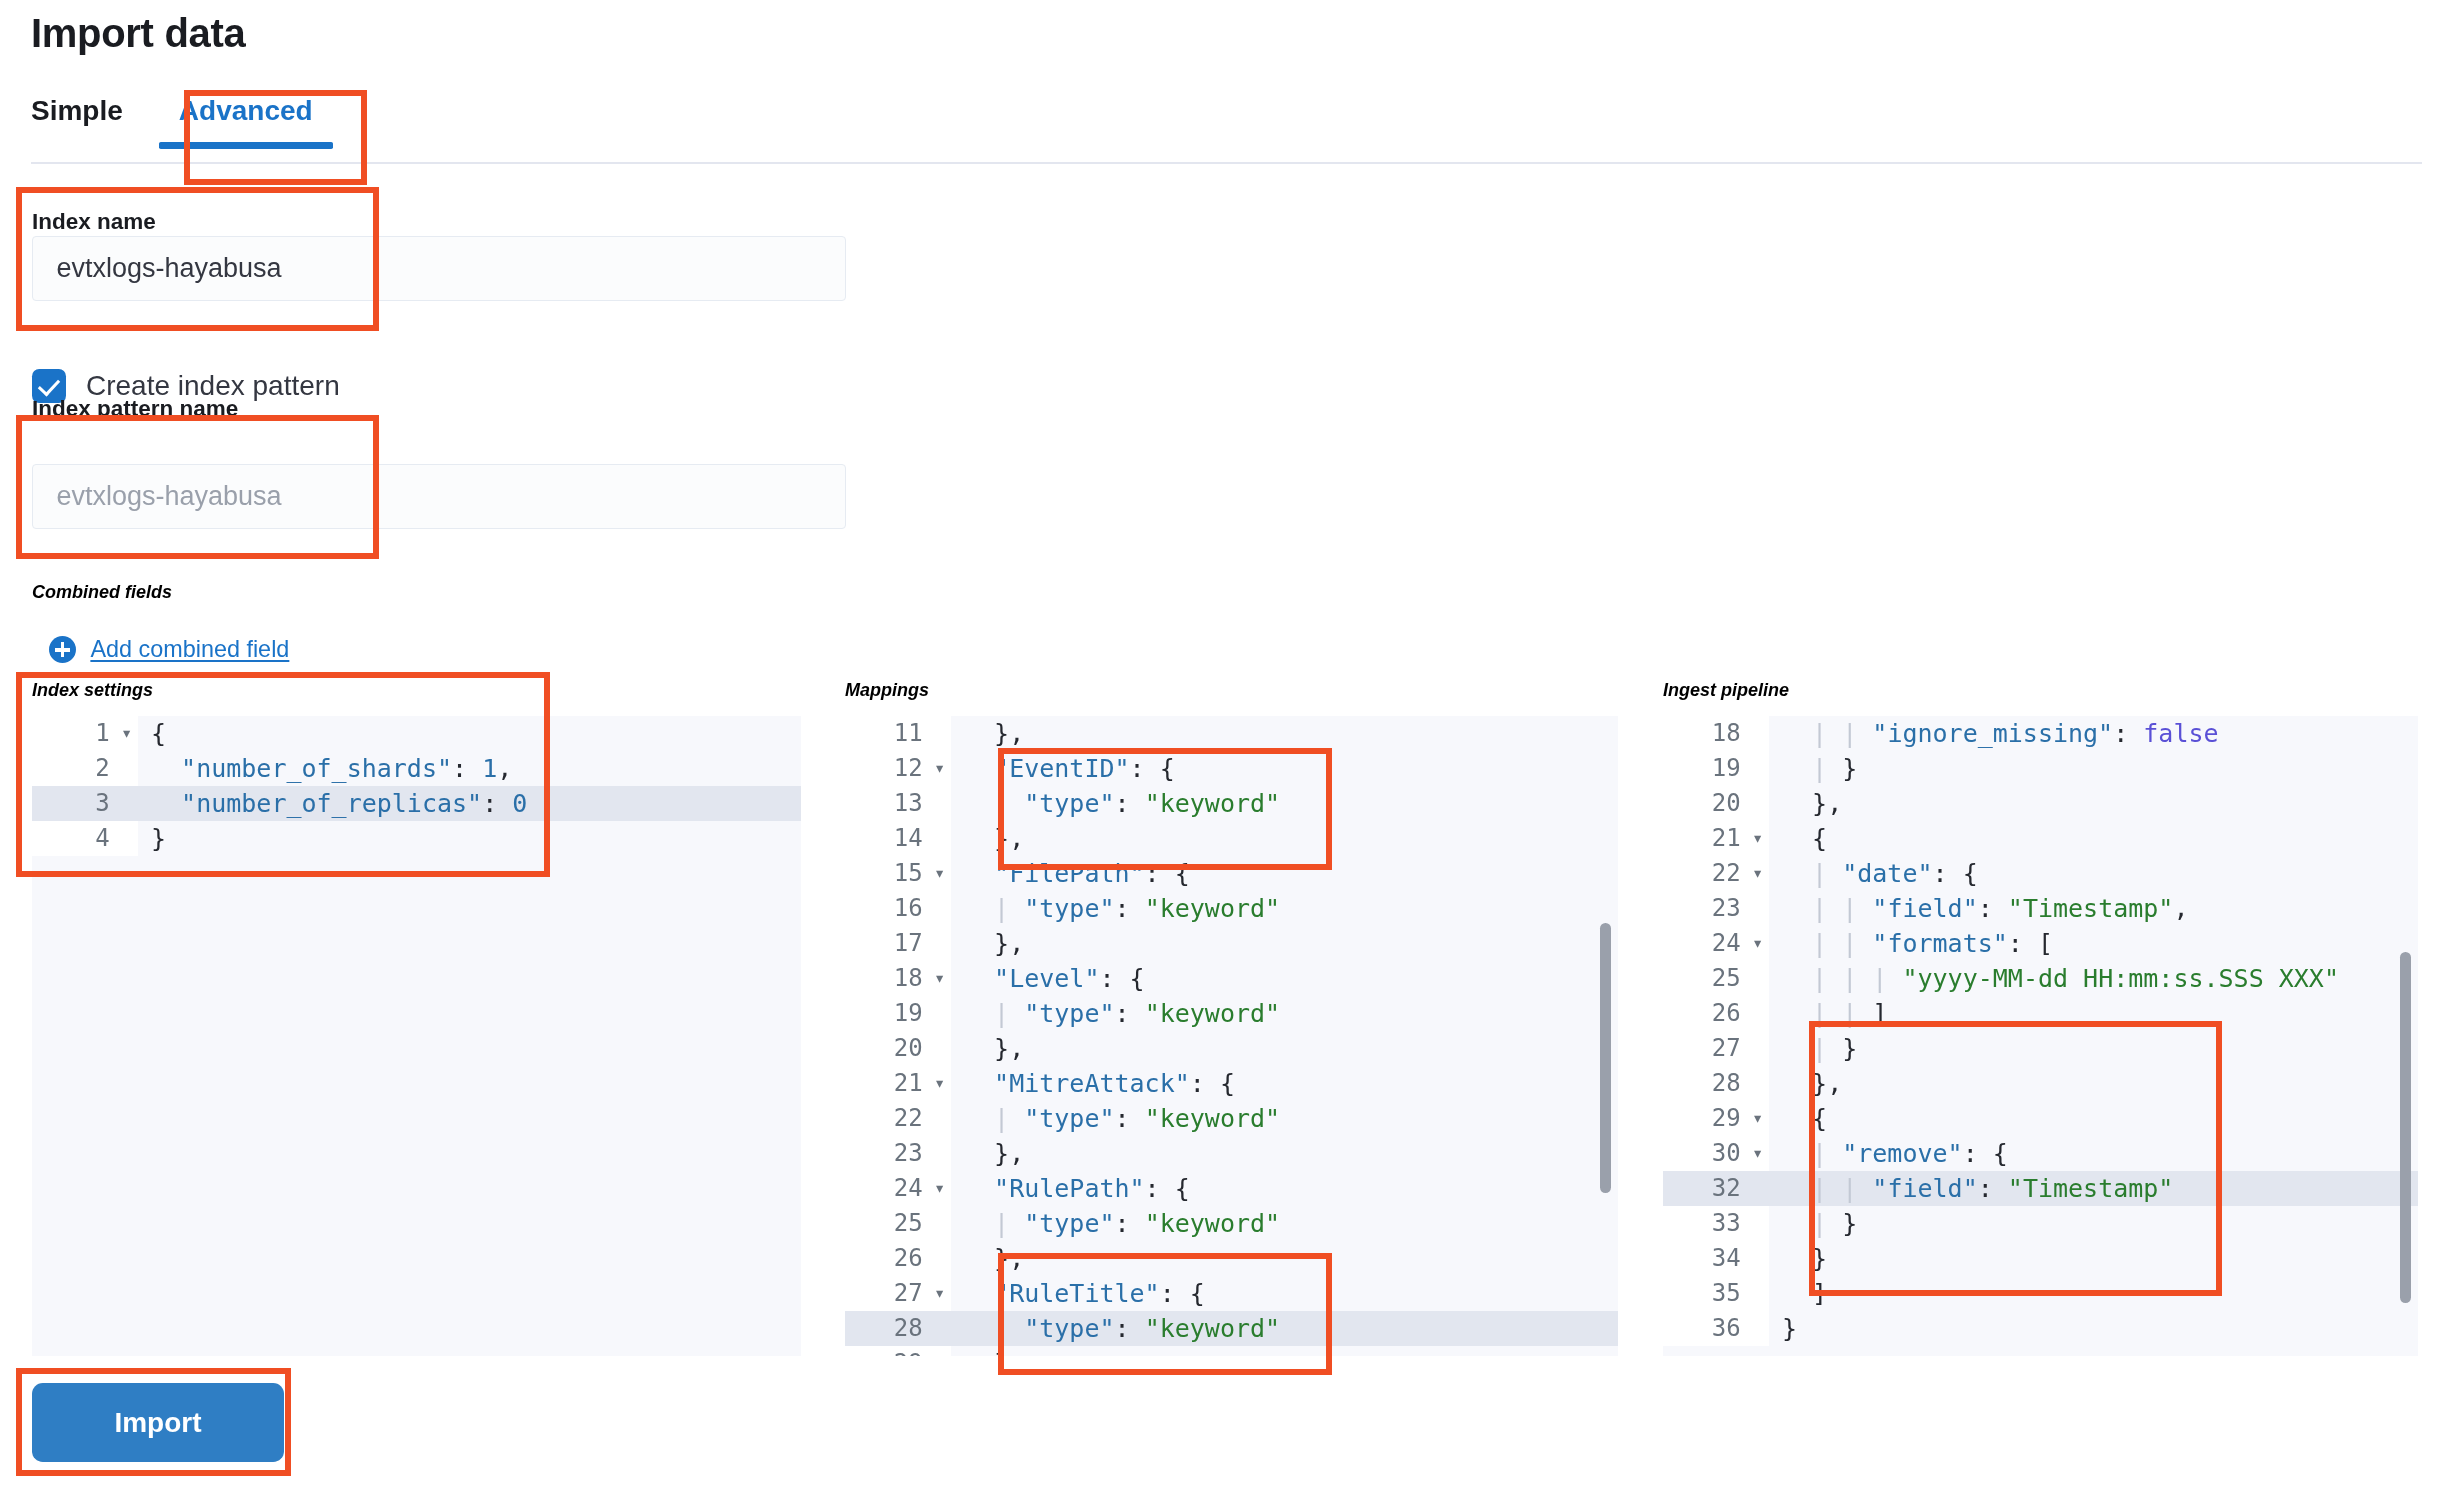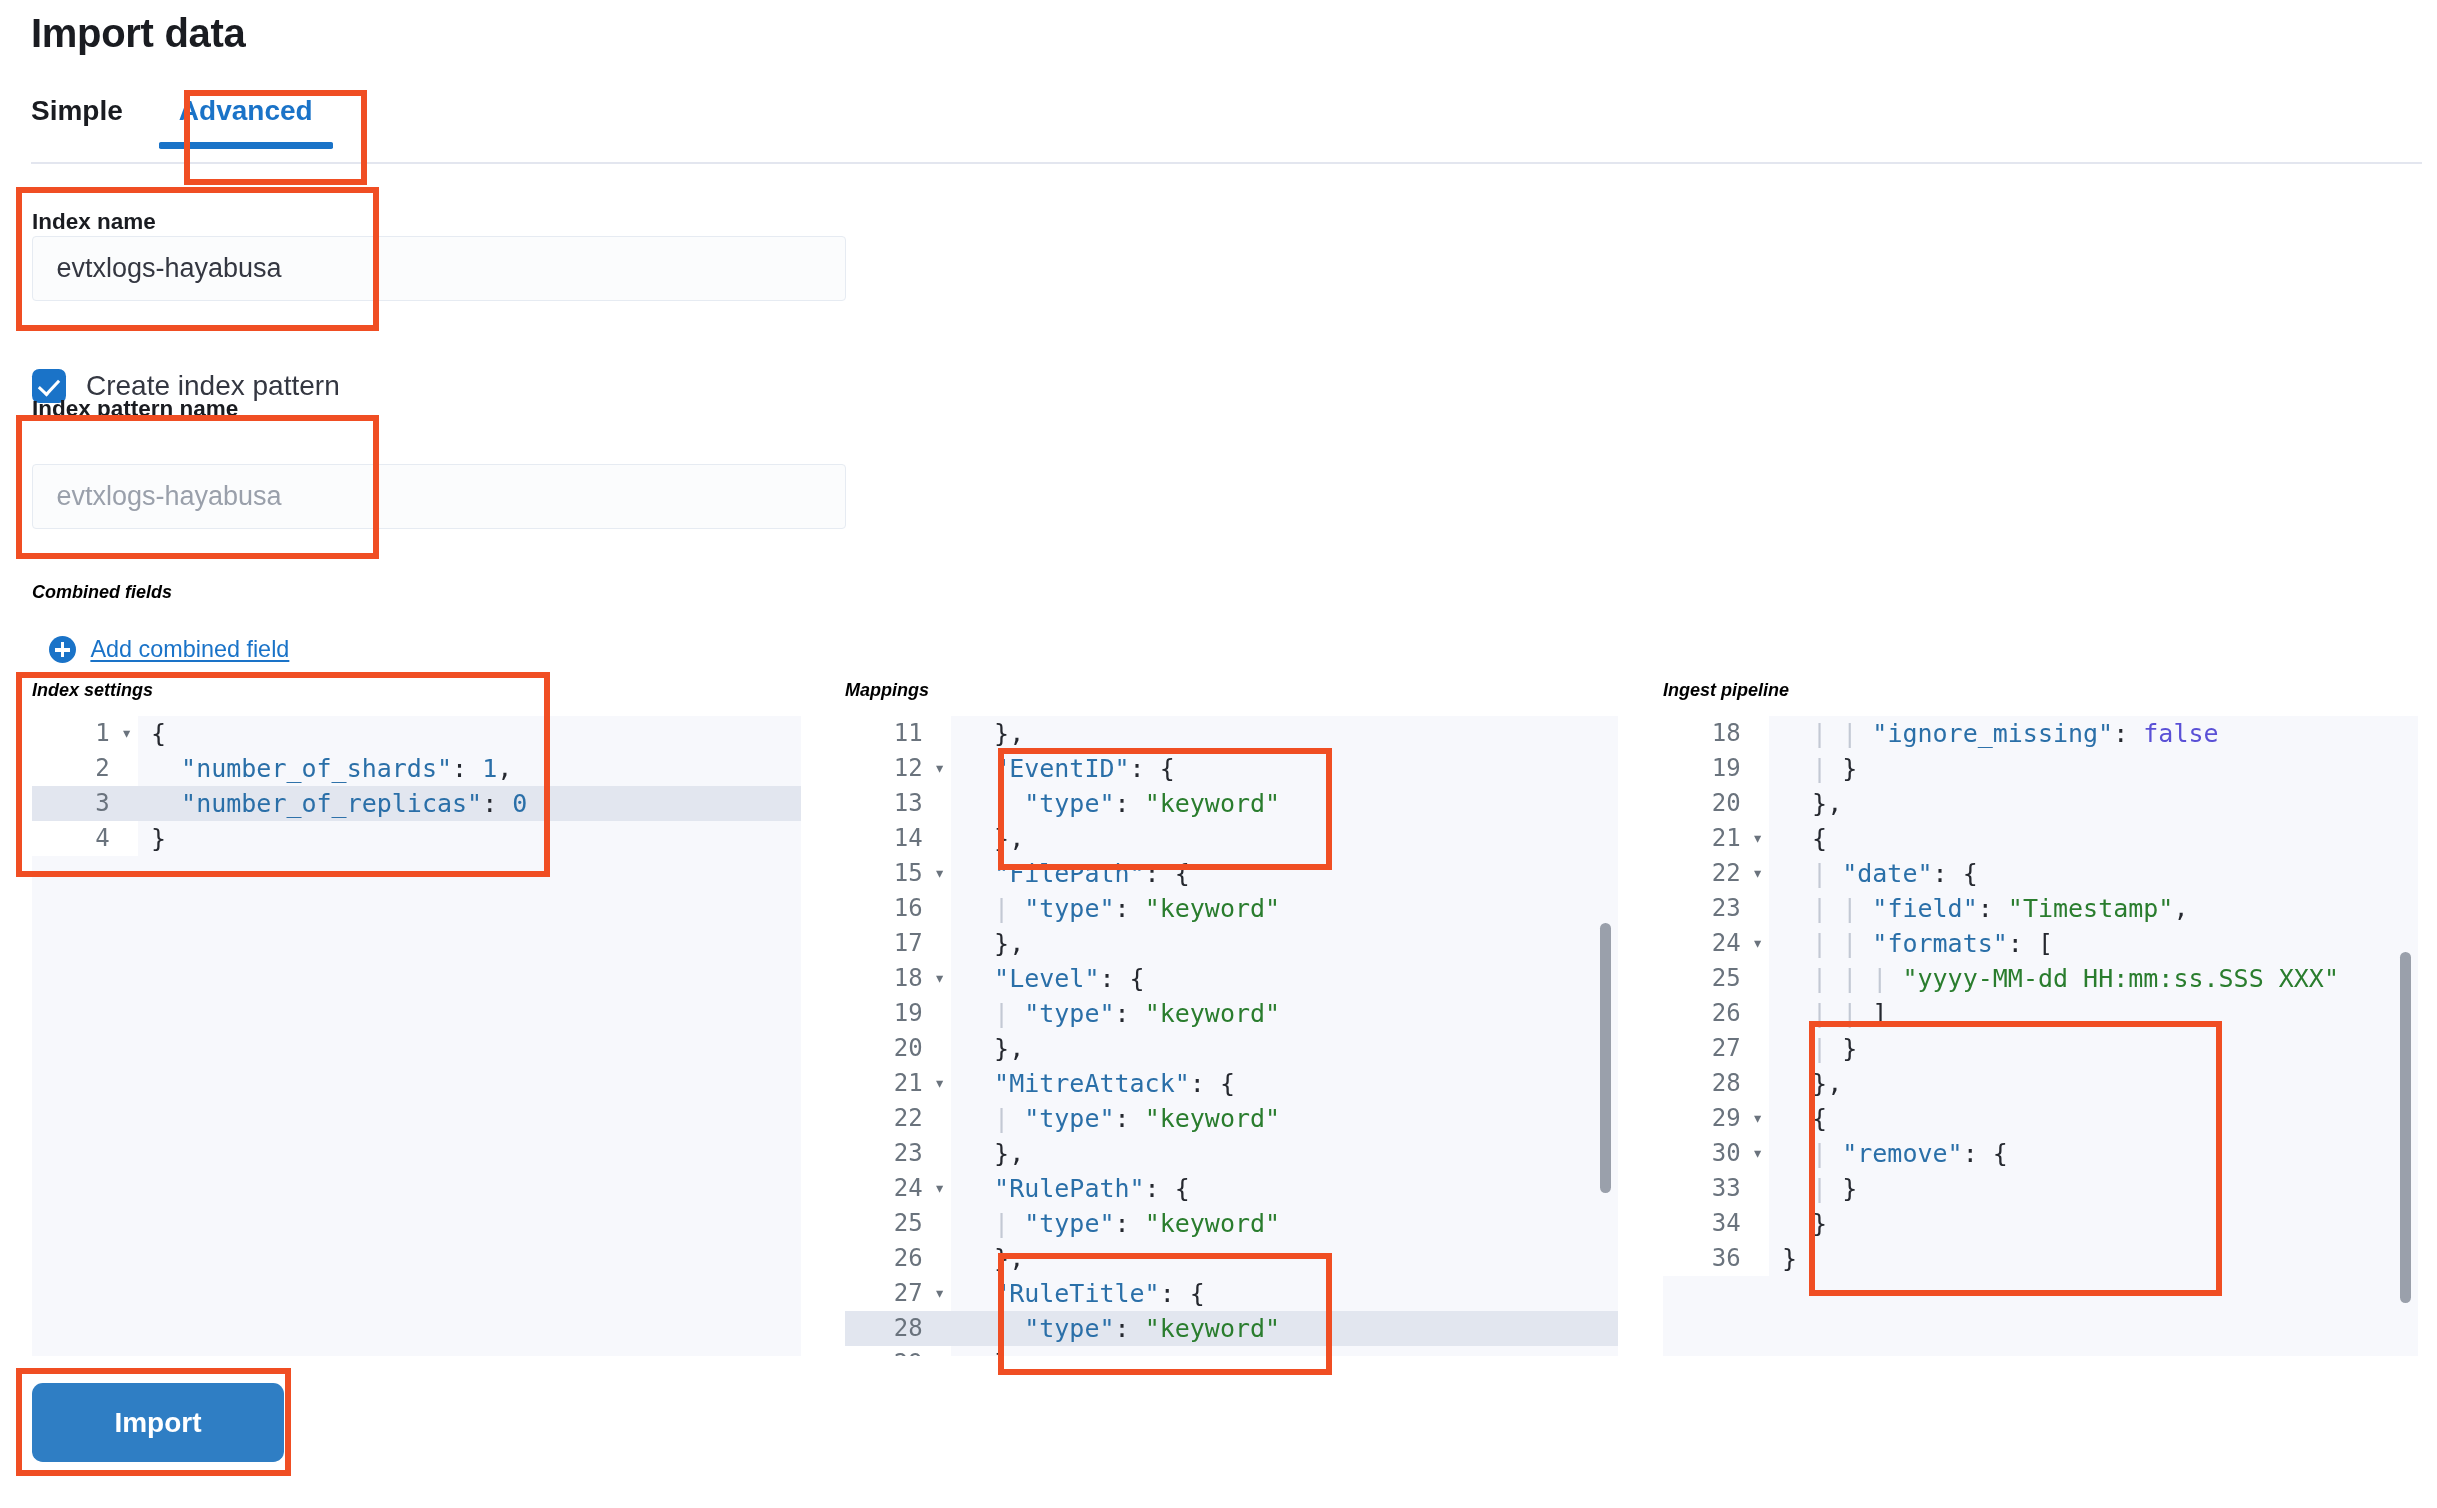--- a/index.html
+++ b/index.html
@@ -351,29 +351,39 @@
     <div class="code-row">
       <span class="gutter">29</span>
       <span class="fold">▾</span>
       <span class="code-text">  <span class="pn">{</span></span>
     </div>
     <div class="code-row">
       <span class="gutter">30</span>
       <span class="fold">▾</span>
       <span class="code-text">  <span class="ind">|</span> <span class="k">"remove"</span><span class="pn">:</span> <span class="pn">{</span></span>
     </div>
+    <div class="code-row hl">
+      <span class="gutter">32</span>
+      <span class="fold"></span>
+      <span class="code-text">  <span class="ind">|</span> <span class="ind">|</span> <span class="k">"field"</span><span class="pn">:</span> <span class="str">"Timestamp"</span></span>
+    </div>
     <div class="code-row">
       <span class="gutter">33</span>
       <span class="fold"></span>
       <span class="code-text">  <span class="ind">|</span> <span class="pn">}</span></span>
     </div>
     <div class="code-row">
       <span class="gutter">34</span>
       <span class="fold"></span>
       <span class="code-text">  <span class="pn">}</span></span>
+    </div>
+    <div class="code-row">
+      <span class="gutter">35</span>
+      <span class="fold"></span>
+      <span class="code-text">  <span class="pn">]</span></span>
     </div>
     <div class="code-row">
       <span class="gutter">36</span>
       <span class="fold"></span>
       <span class="code-text"><span class="pn">}</span></span>
     </div>
   <div class="scroll-track" style="right:7.2px; top:236px; height:351px;"></div>
 </div>
 
 <div class="import-btn">Import</div>

